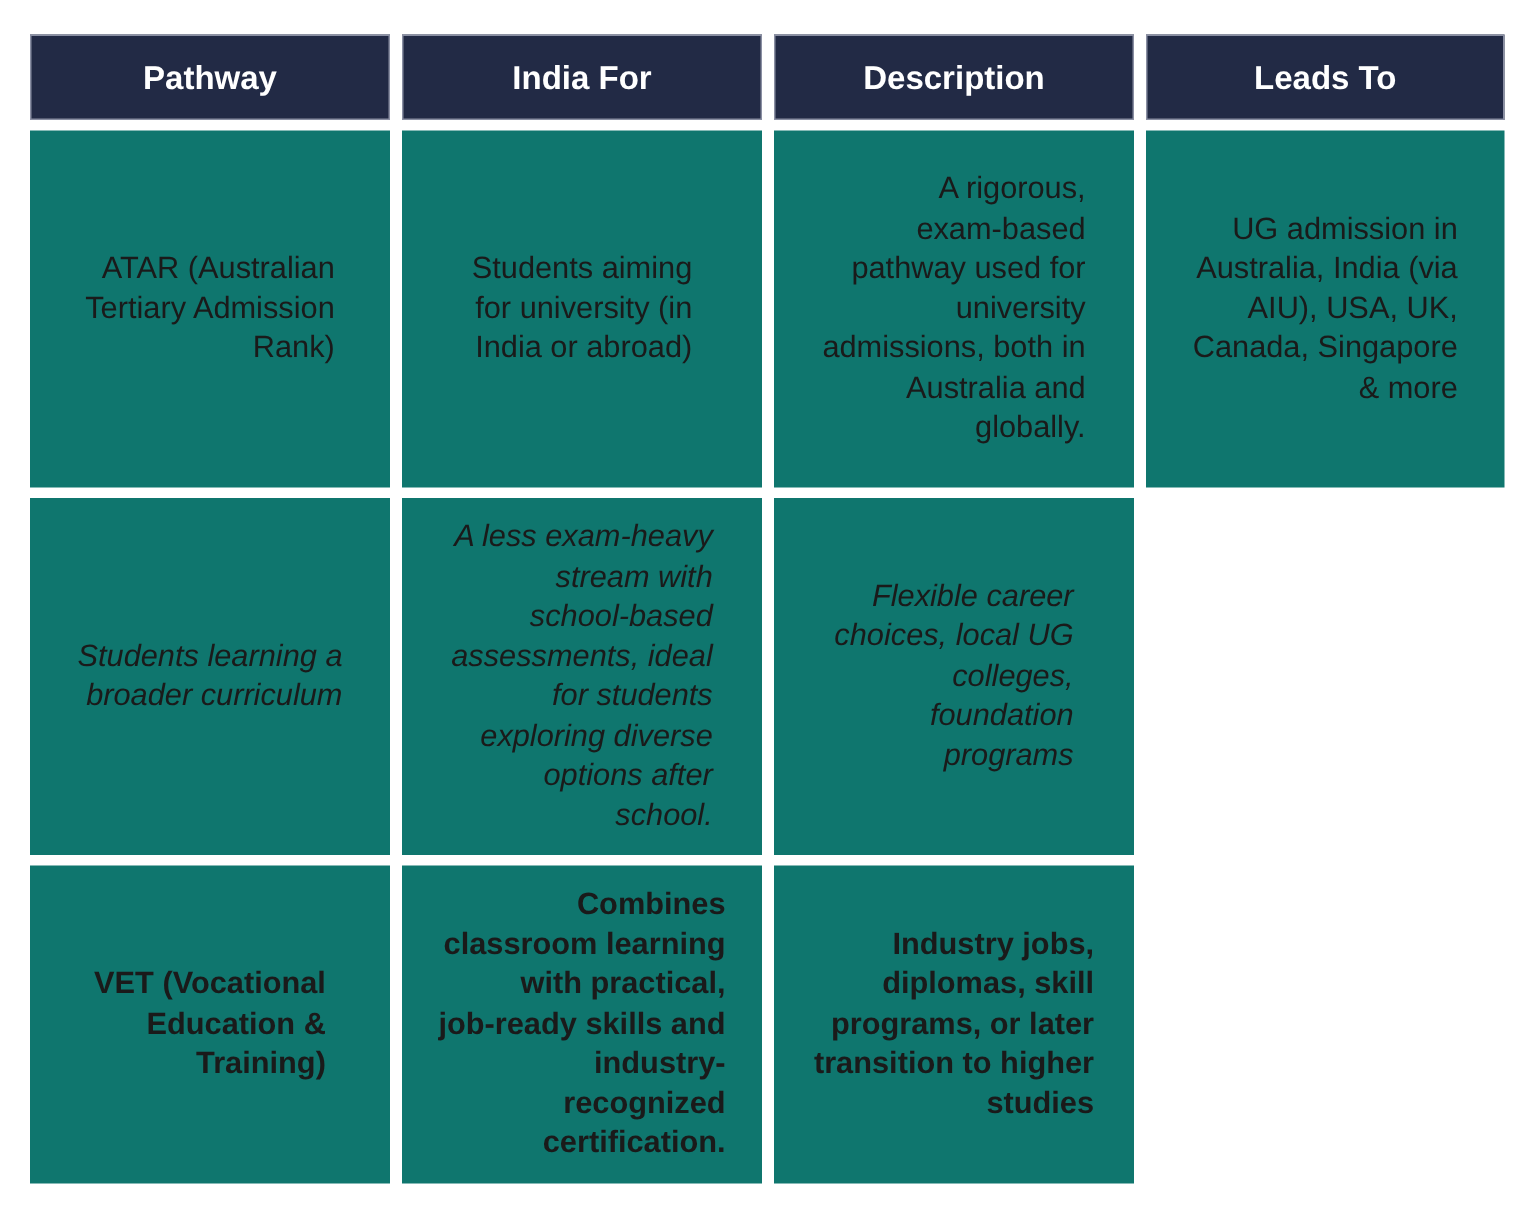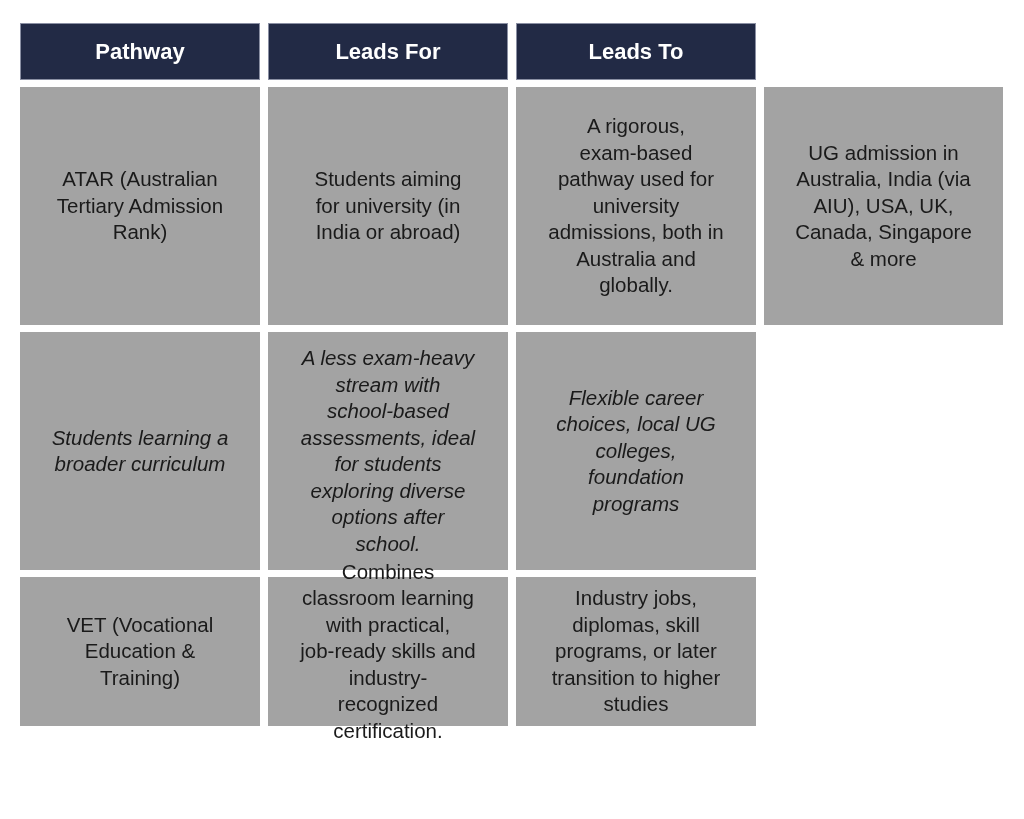--- a/index.html
+++ b/index.html
@@ -3,38 +3,41 @@
 <meta charset="utf-8">
 <style>
   html, body { margin:0; padding:0; background:#ffffff; }
   body { width:1024px; height:819px; position:relative; overflow:hidden;
          font-family:"Liberation Sans", "DejaVu Sans", sans-serif; color:#1a1a1a; }
   .table { position:absolute; left:20px; top:23px; width:984px; }
   .row { display:grid; grid-template-columns:240px 240px 240px 239px; column-gap:8px; }
   .row + .row { margin-top:7px; }
   .head .cell { background:#222a45; color:#ffffff; font-weight:bold; font-size:22px;
                 height:57px; border:1px solid #8a8fa3; box-sizing:border-box; }
-  .body .cell { background:#a3a3a3; font-size:20.5px; line-height:26.5px; }
-  .cell { display:flex; align-items:center; justify-content:center; text-align:center;
+  .body .cell { background:#0f766e; font-size:20.5px; line-height:26.5px; }
+  .cell { display:flex; align-items:center; justify-content:center; text-align:right;
           padding:0 8px; box-sizing:border-box; }
   .r1 .cell { height:238px; }
   .r2 .cell { height:238px;font-style:italic; }
-  .r3 .cell { height:149px; }
+  .r3 .cell { height:212px;font-weight:bold; }
   .txt { white-space:pre-line; }
 </style>
 </head>
 <body>
 
 <div class="table">
   <div class="row head">
     <div class="cell">
         <span>Pathway</span>
       </div>
     <div class="cell">
-        <span>Leads For</span>
+        <span>India For</span>
+      </div>
+    <div class="cell">
+        <span>Description</span>
       </div>
     <div class="cell">
         <span>Leads To</span>
       </div>
   </div>
 
   <div class="row body r1">
     <div class="cell">
         <span class="txt">ATAR (Australian
 Tertiary Admission

